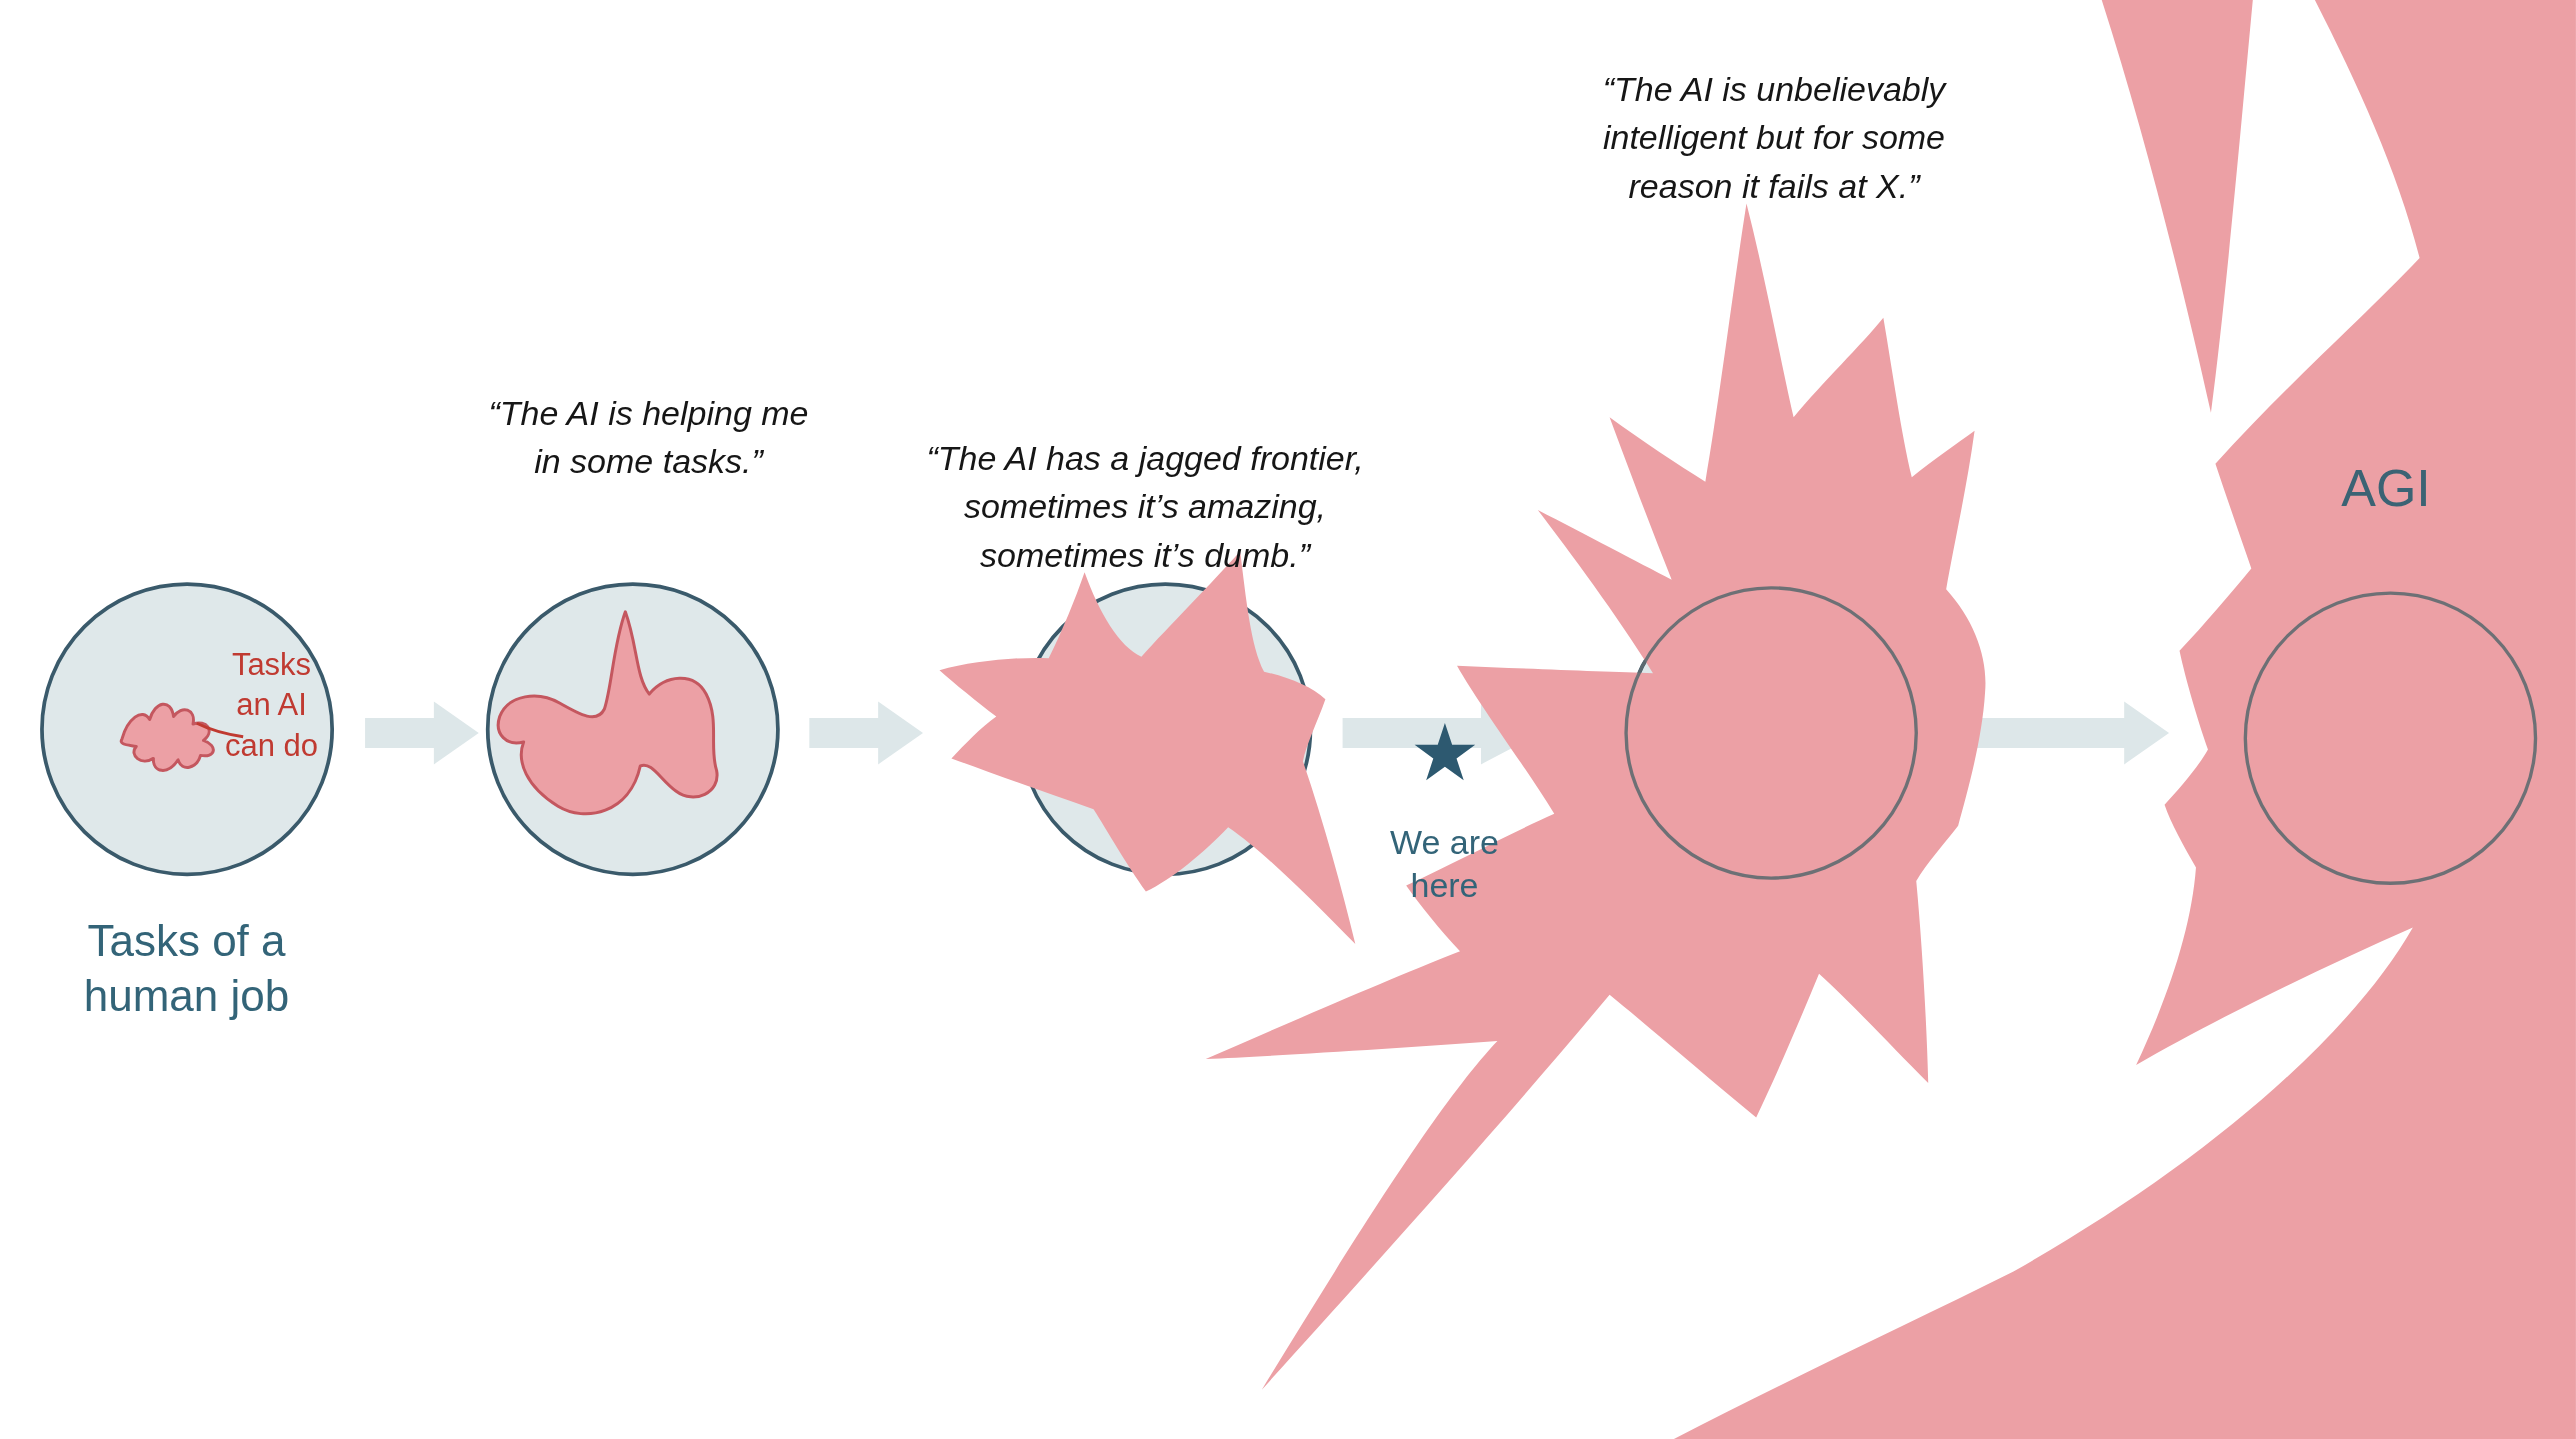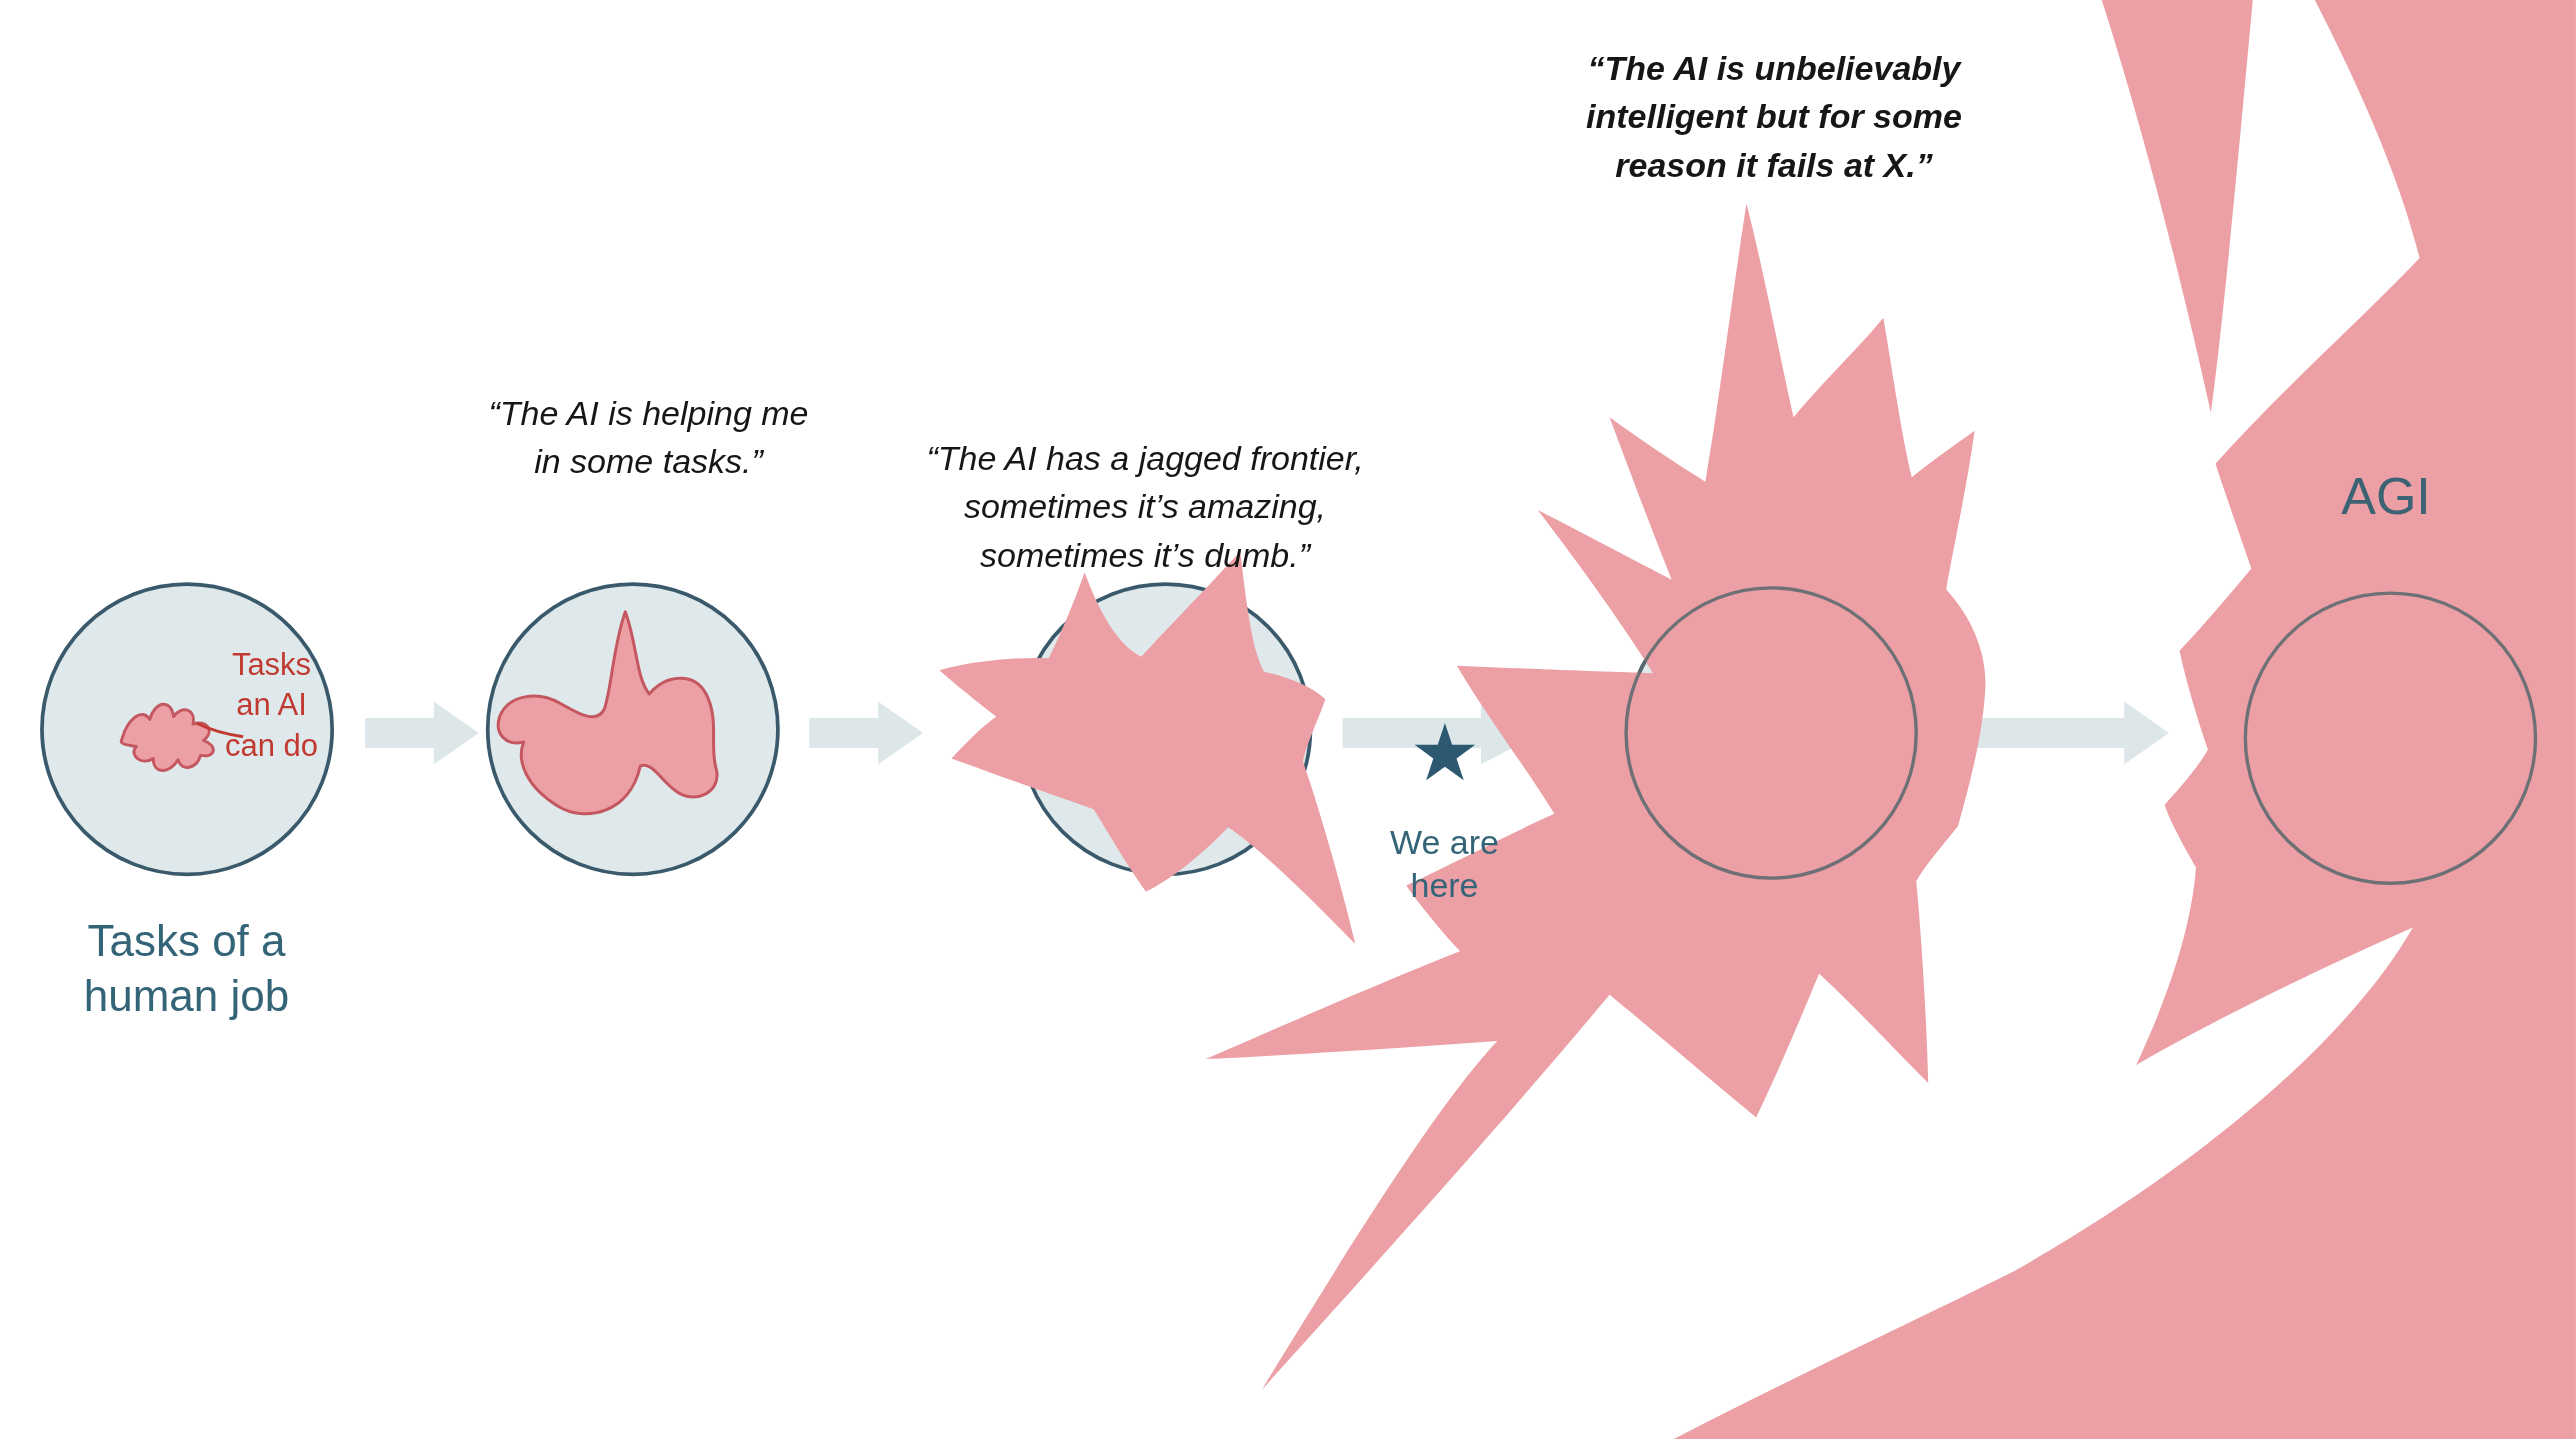--- a/index.html
+++ b/index.html
@@ -23,21 +23,21 @@
   .label { position: absolute; white-space: pre-line; text-align: center; }
   .quote {
     font-style: italic;
     font-size: 34px;
     line-height: 1.42;
     color: #161616;
   }
   .teal  { color: #336478; }
   .human-job   { font-size: 44px; line-height: 1.25; }
   .we-are-here { font-size: 34px; line-height: 1.25; }
-  .agi-label   { font-size: 52px; line-height: 1.1; color: #3b6374; margin-top: 8px; }
+  .agi-label   { font-size: 52px; line-height: 1.1; color: #3b6374; }
   .tasks-ai    { font-size: 31px; line-height: 1.3; color: #c03a31; }
   .star {
     position: absolute;
     left: 1404px; top: 712px;
     width: 82px; height: 82px;
     font-size: 79px; line-height: 82px;
     text-align: center;
     color: #2d5970;
   }
 </style>
@@ -150,21 +150,21 @@
     <circle class="circle-over" cx="3196" cy="987" r="194"></circle>
 
     <path class="leader-line" d="M 263 967 C 285 978 305 982 325 985"></path>
   </svg>
 
   <div class="label quote" style="left:424px; top:389px; width:449px;">“The AI is helping me
 in some tasks.”</div>
   <div class="label quote" style="left:883px; top:390px; width:524px;margin-top:44px;">“The AI has a jagged frontier,
 sometimes it’s amazing,
 sometimes it’s dumb.”</div>
-  <div class="label quote" style="left:1512px; top:44px; width:524px;font-weight:bold;">“The AI is unbelievably
+  <div class="label quote" style="left:1512px; top:65px; width:524px;">“The AI is unbelievably
 intelligent but for some
 reason it fails at X.”</div>
 
   <div class="label agi-label" style="left:2274px; top:460px; width:224px;">AGI</div>
 
   <div class="label tasks-ai" style="left:208px; top:645px; width:127px;">Tasks
 an AI
 can do</div>
 
   <div class="label teal human-job" style="left:37px; top:913px; width:299px;">Tasks of a

